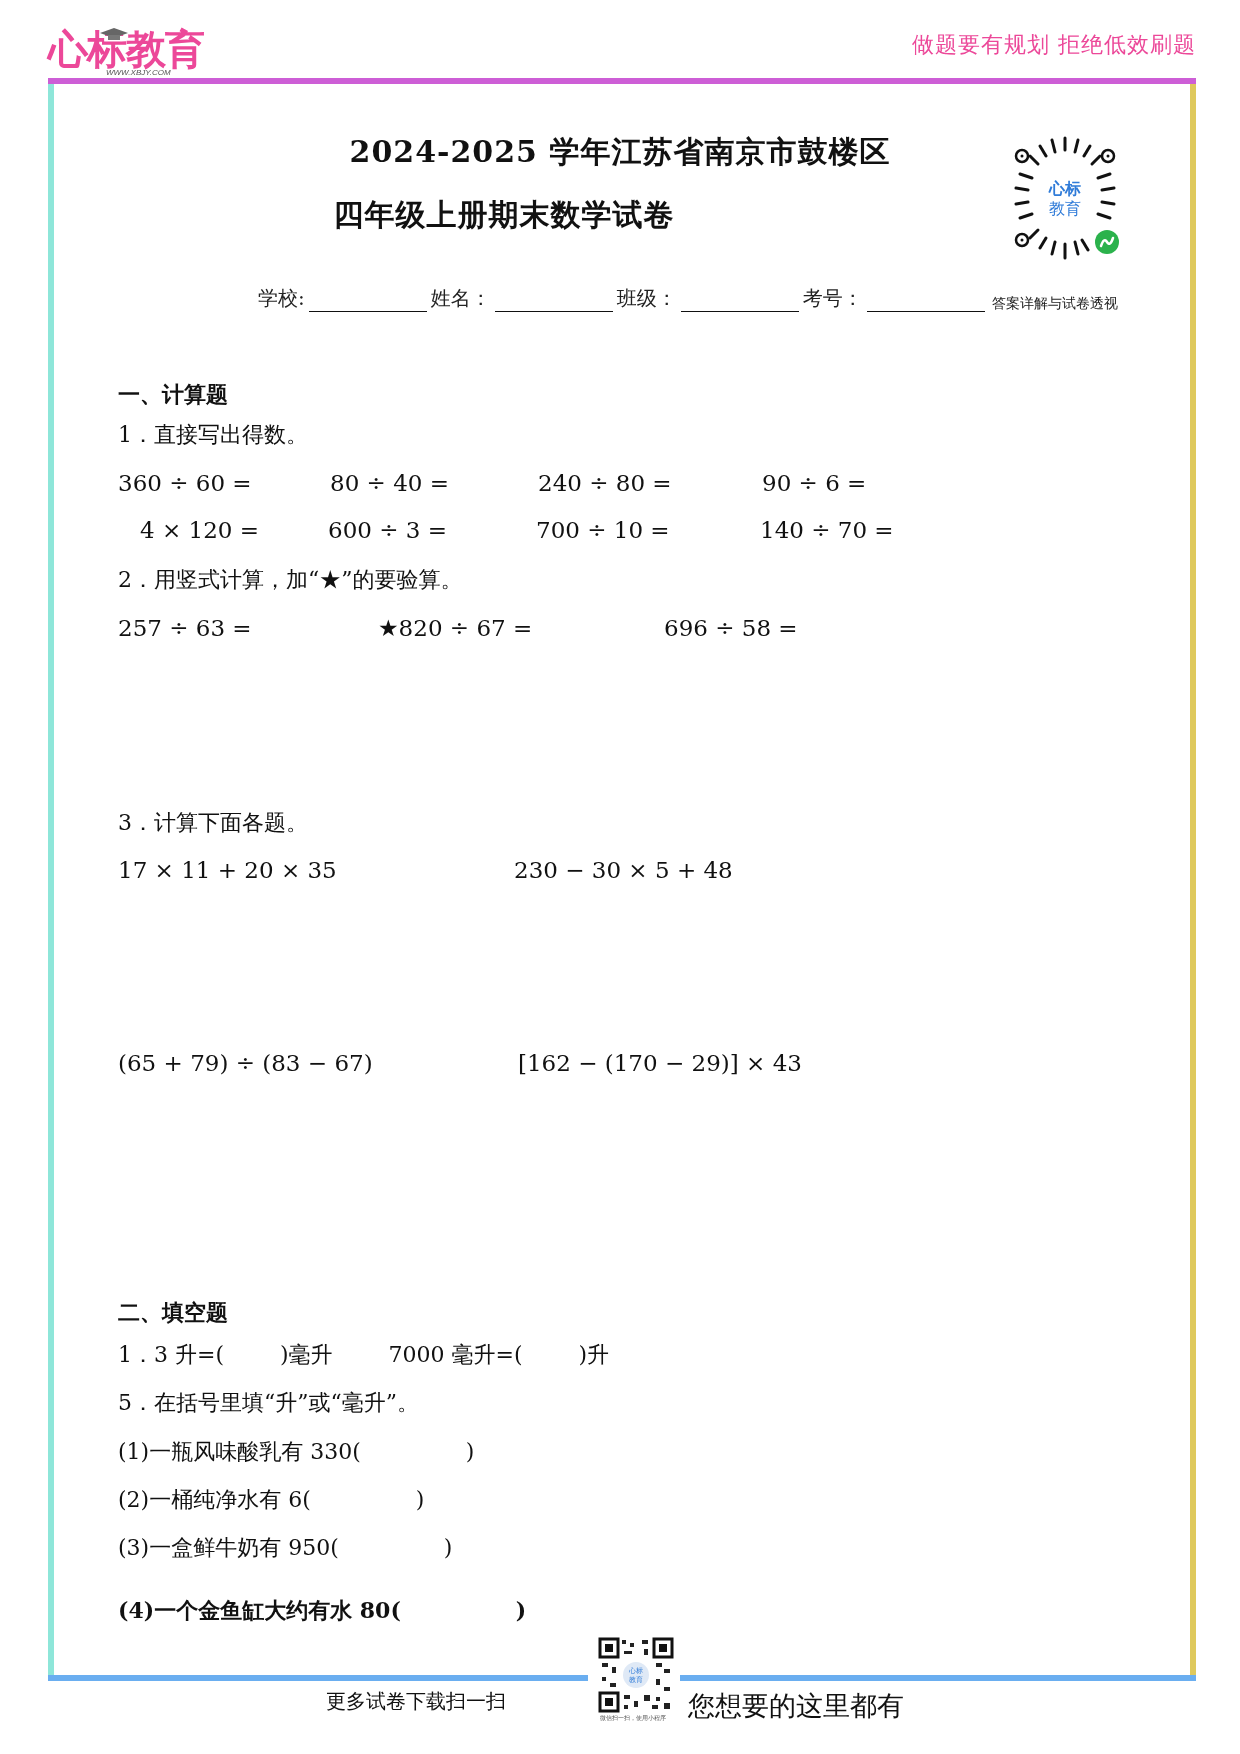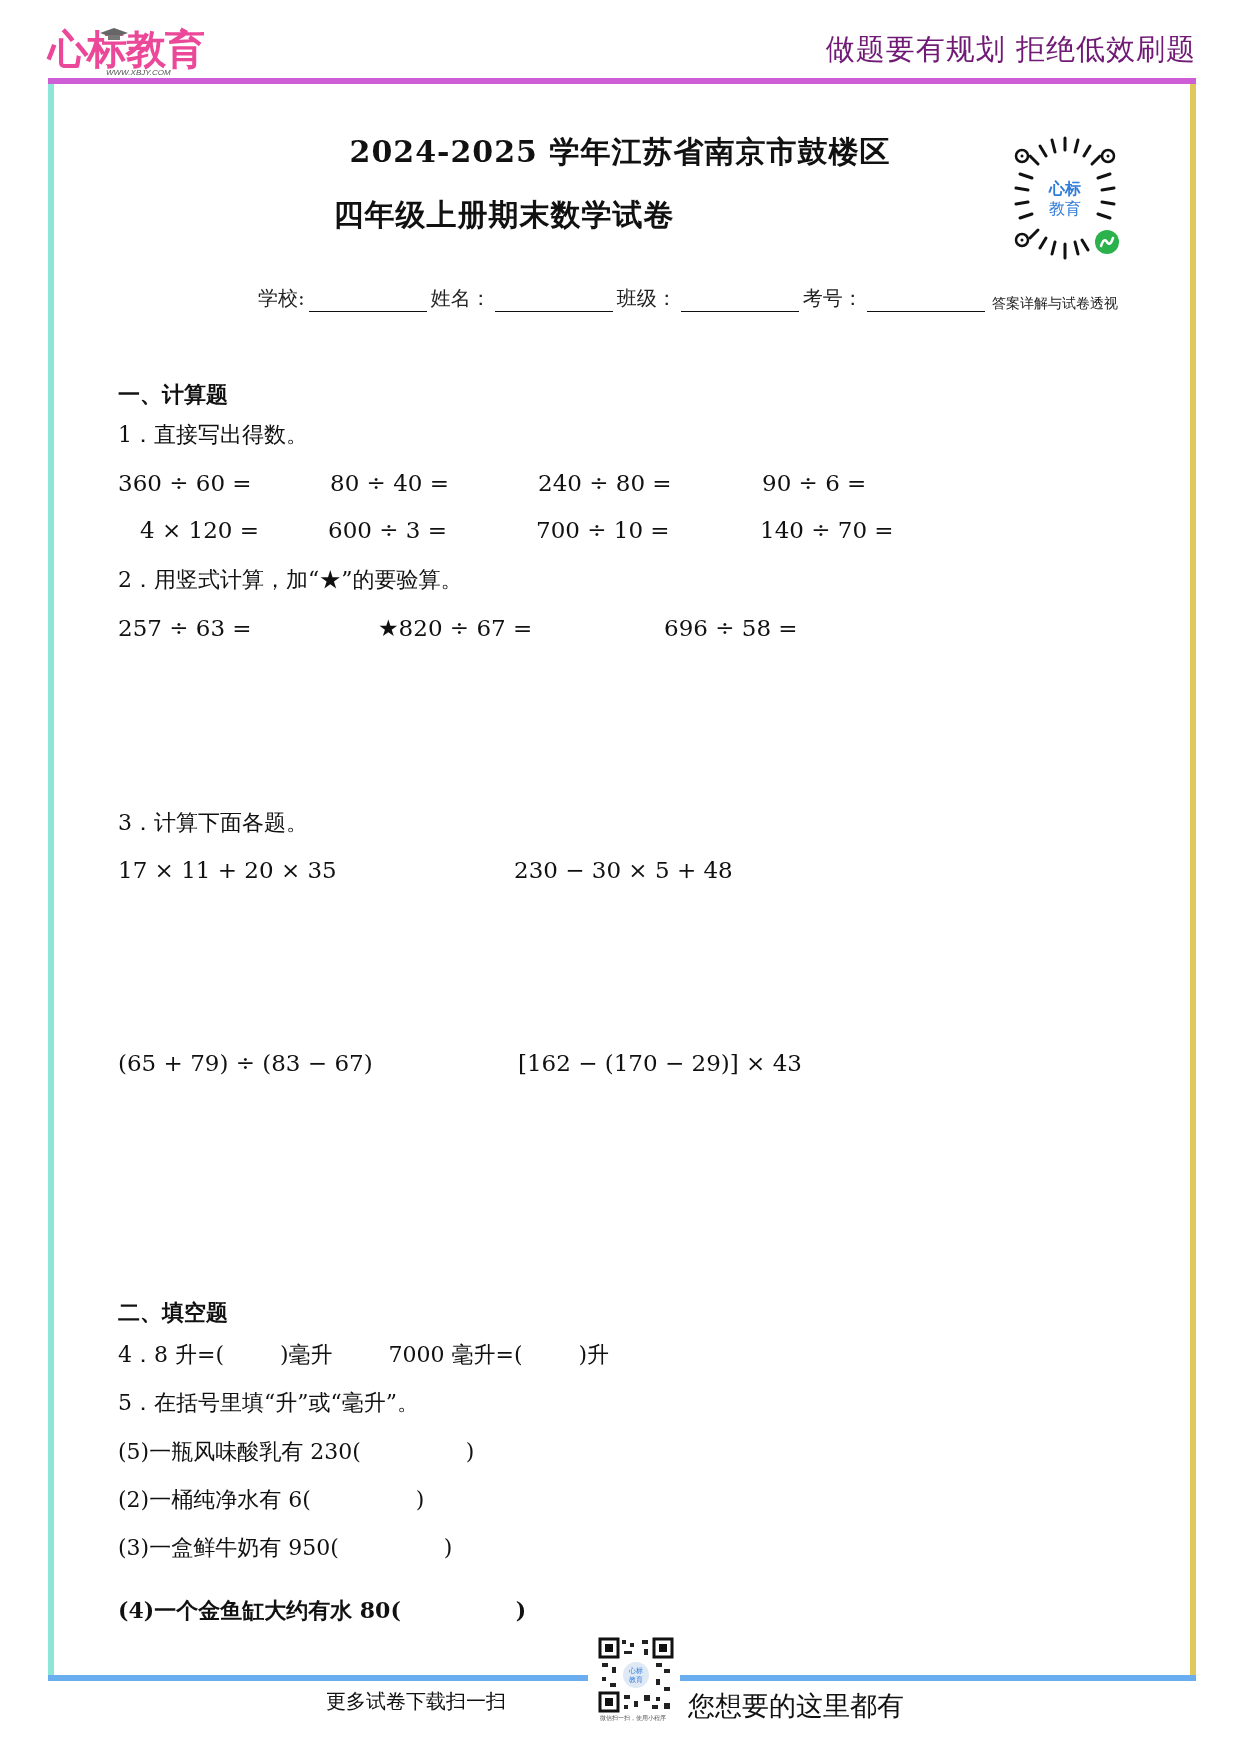--- a/index.html
+++ b/index.html
@@ -5,21 +5,21 @@
     html, body { margin: 0; padding: 0; }
     body {
       width: 1240px; height: 1754px; position: relative; overflow: hidden;
       background: #ffffff; color: #111;
       font-family: "DejaVu Serif", "Liberation Serif", serif;
     }
     .logo { position: absolute; left: 48px; top: 28px; width: 160px; height: 48px; }
     .logo-text { position: absolute; left: 0; top: 0; font-family: Liberation Serif, serif; font-size: 40px; font-weight: bold; color: #ec4899; letter-spacing: -1px; line-height: 44px; }
     .logo-url { position: absolute; left: 58px; top: 40px; font-family: "Liberation Sans", sans-serif; font-size: 8px; font-style: italic; color: #555; }
     .logo-cap { position: absolute; left: 52px; top: 0px; }
-    .slogan { position: absolute; right: 44px; top: 30px; font-size: 29px; color: #701a75; font-family: "DejaVu Serif", serif; letter-spacing: 1px; }
+    .slogan { position: absolute; right: 44px; top: 30px; font-size: 22px; color: #ec4899; font-family: "DejaVu Serif", serif; letter-spacing: 1px; }
 
     .bar-top { position: absolute; left: 48px; top: 78px; width: 1148px; height: 6px; background: #cd5ed6; }
     .bar-left { position: absolute; left: 48px; top: 84px; width: 6px; height: 1597px; background: #8ee6d9; }
     .bar-right { position: absolute; left: 1190px; top: 84px; width: 6px; height: 1597px; background: #dfc95d; }
     .bar-bottom-l { position: absolute; left: 48px; top: 1675px; width: 540px; height: 6px; background: #6aaef0; }
     .bar-bottom-r { position: absolute; left: 680px; top: 1675px; width: 516px; height: 6px; background: #6aaef0; }
 
     .title1 { position: absolute; left: 0; width: 1240px; top: 132px; text-align: center; font-size: 30px; font-weight: bold; letter-spacing: 1px; }
     .title2 { position: absolute; left: 0; width: 1008px; top: 195px; text-align: center; font-size: 30px; font-weight: bold; letter-spacing: 1px; }
 
@@ -129,23 +129,23 @@
 <div class="expr" style="left:378px; top:615px;">★820 ÷ 67 =</div>
 <div class="expr" style="left:664px; top:615px;">696 ÷ 58 =</div>
 
 <div class="q" style="top:808px;">3．计算下面各题。</div>
 <div class="expr" style="left:118px; top:857px;">17 × 11 + 20 × 35</div>
 <div class="expr" style="left:514px; top:857px;">230 − 30 × 5 + 48</div>
 <div class="expr" style="left:118px; top:1050px;">(65 + 79) ÷ (83 − 67)</div>
 <div class="expr" style="left:518px; top:1050px;">[162 − (170 − 29)] × 43</div>
 
 <div class="section" style="top:1298px;">二、填空题</div>
-<div class="q" style="top:1340px; white-space:pre;">4．8 升=(        )毫升        7000 毫升=(        )升</div>
+<div class="q" style="top:1340px; white-space:pre;">1．3 升=(        )毫升        7000 毫升=(        )升</div>
 <div class="q" style="top:1388px;">5．在括号里填“升”或“毫升”。</div>
-<div class="q" style="top:1437px; white-space:pre;">(5)一瓶风味酸乳有 230(               )</div>
+<div class="q" style="top:1437px; white-space:pre;">(1)一瓶风味酸乳有 330(               )</div>
 <div class="q" style="top:1485px; white-space:pre;">(2)一桶纯净水有 6(               )</div>
 <div class="q" style="top:1533px; white-space:pre;">(3)一盒鲜牛奶有 950(               )</div>
 <div class="q" style="top:1596px; white-space:pre;font-weight:bold;">(4)一个金鱼缸大约有水 80(               )</div>
 
 <div class="footer-left">更多试卷下载扫一扫</div>
 <div class="qr-bottom">
   <svg width="76" height="76" viewBox="0 0 76 76">
     <rect width="76" height="76" fill="#fff"></rect>
     <rect x="2" y="2" width="18" height="18" fill="none" stroke="#111" stroke-width="3"></rect>
       <rect x="7" y="7" width="8" height="8" fill="#111"></rect>

